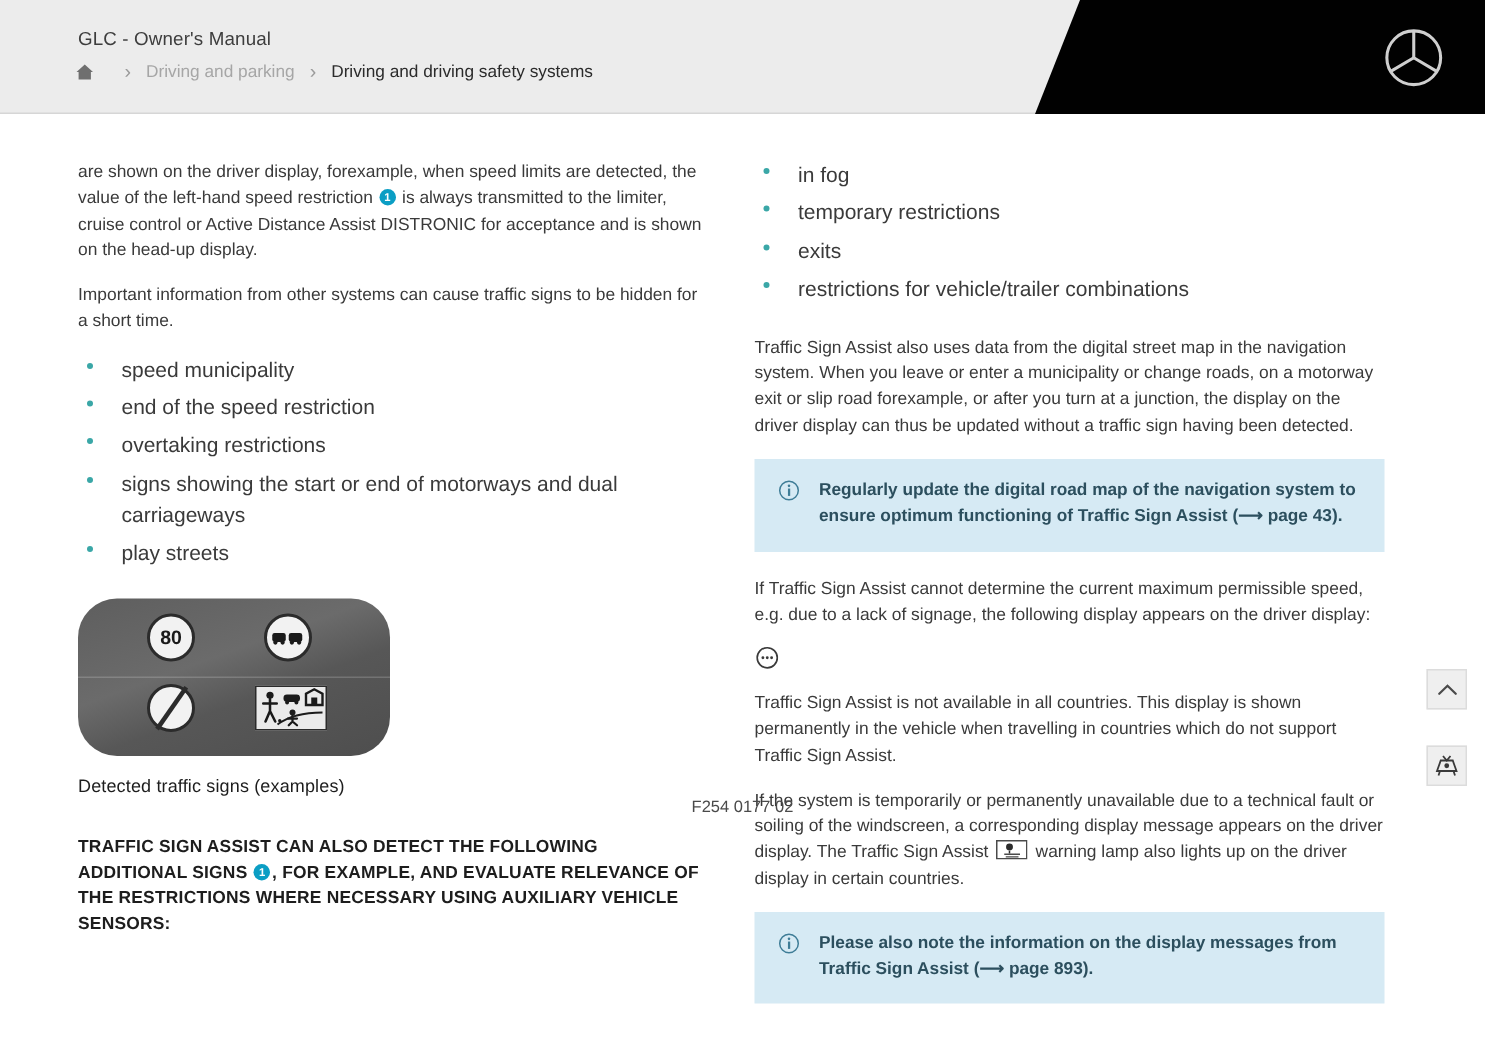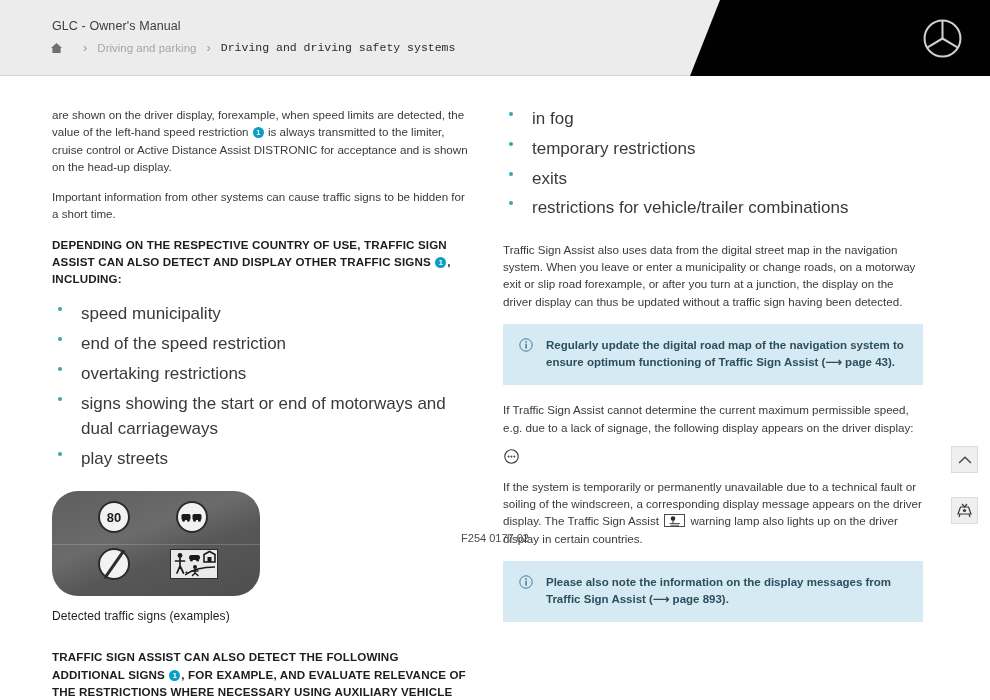--- a/index.html
+++ b/index.html
@@ -45,21 +45,21 @@
     font-size: 11.5px;
   }
   .crumb-home { display:inline-flex; align-items:center; margin-right: 10px; }
   .crumb-sep {
     color: #9a9a9a;
     font-size: 13px;
     margin: 0 10px;
     line-height: 1;
   }
   .crumb-muted { color: #a6a6a6; }
-  .crumb-active { color: #2b2b2b; font-family: Liberation Mono, monospace; }
+  .crumb-active { color: #2b2b2b; }
   .header-rule {
     position: absolute;
     left: 0; bottom: 0;
     width: 690px; height: 1px;
     background: #d6d6d6;
   }
 
   
   .page {
     position: relative;
@@ -92,21 +92,21 @@
     line-height: 1.49;
     letter-spacing: 0.15px;
     margin-bottom: 14px;
   }
 
   ul.bullets { list-style: none; margin: 0 0 14px 0; }
   ul.bullets li {
     position: relative;
     padding-left: 29px;
     margin-bottom: 4.5px;
-    font-size: 17px;
+    font-size: 14px;
     color: #3a3a3a;
   }
   ul.bullets li::before {
     content: "";
     position: absolute;
     left: 6px; top: 6px;
     width: 4px; height: 4px;
     border-radius: 50%;
     background: #3aa7a7;
   }
@@ -262,21 +262,20 @@
 
 <div class="page">
   <div class="columns">
 
     <div class="col col-left">
 
       <p class="para"><span>are shown on the driver display, forexample, when speed limits are detected, the value of the left-hand speed restriction </span><span class="badge">1</span><span> is always transmitted to the limiter, cruise control or Active Distance Assist DISTRONIC for acceptance and is shown on the head-up display.</span></p>
 
       <p class="para">Important information from other systems can cause traffic signs to be hidden for a short time.</p>
 
-      <h3 class="subhead"><span>DEPENDING ON THE RESPECTIVE COUNTRY OF USE, TRAFFIC SIGN ASSIST CAN ALSO DETECT AND DISPLAY OTHER TRAFFIC SIGNS </span><span class="badge">1</span><span>, INCLUDING:</span></h3>
 
       <ul class="bullets">
         <li>speed municipality</li>
         <li>end of the speed restriction</li>
         <li>overtaking restrictions</li>
         <li>signs showing the start or end of motorways and dual carriageways</li>
         <li>play streets</li>
       </ul>
 
       <div class="figure">
@@ -349,20 +348,21 @@
 
       <span class="dots-circle">
         <svg width="15" height="15" viewBox="0 0 15 15">
           <circle cx="7.5" cy="7.5" r="6.7" fill="none" stroke="#3a3a3a" stroke-width="1.1"></circle>
           <circle cx="4.6" cy="7.5" r="0.95" fill="#3a3a3a"></circle>
           <circle cx="7.5" cy="7.5" r="0.95" fill="#3a3a3a"></circle>
           <circle cx="10.4" cy="7.5" r="0.95" fill="#3a3a3a"></circle>
         </svg>
       </span>
 
+      <p class="para">Traffic Sign Assist is not available in all countries. This display is shown permanently in the vehicle when travelling in countries which do not support Traffic Sign Assist.</p>
 
       <p class="para"><span>If the system is temporarily or permanently unavailable due to a technical fault or soiling of the windscreen, a corresponding display message appears on the driver display. The Traffic Sign Assist </span><span class="lamp-icon">
            <svg width="21" height="13" viewBox="0 0 21 13">
              <rect x="0.5" y="0.5" width="20" height="12" fill="none" stroke="#4a4a4a" stroke-width="1"></rect>
              <circle cx="9" cy="4.6" r="2.3" fill="#2b2b2b"></circle>
              <path d="M5.5 9.5 L16 9.5 M6.5 11.2 L15 11.2" stroke="#4a4a4a" stroke-width="0.9"></path>
              <path d="M9 7 L9 9" stroke="#2b2b2b" stroke-width="1"></path>
            </svg></span><span> warning lamp also lights up on the driver display in certain countries.</span></p>
 
       <div class="callout">

